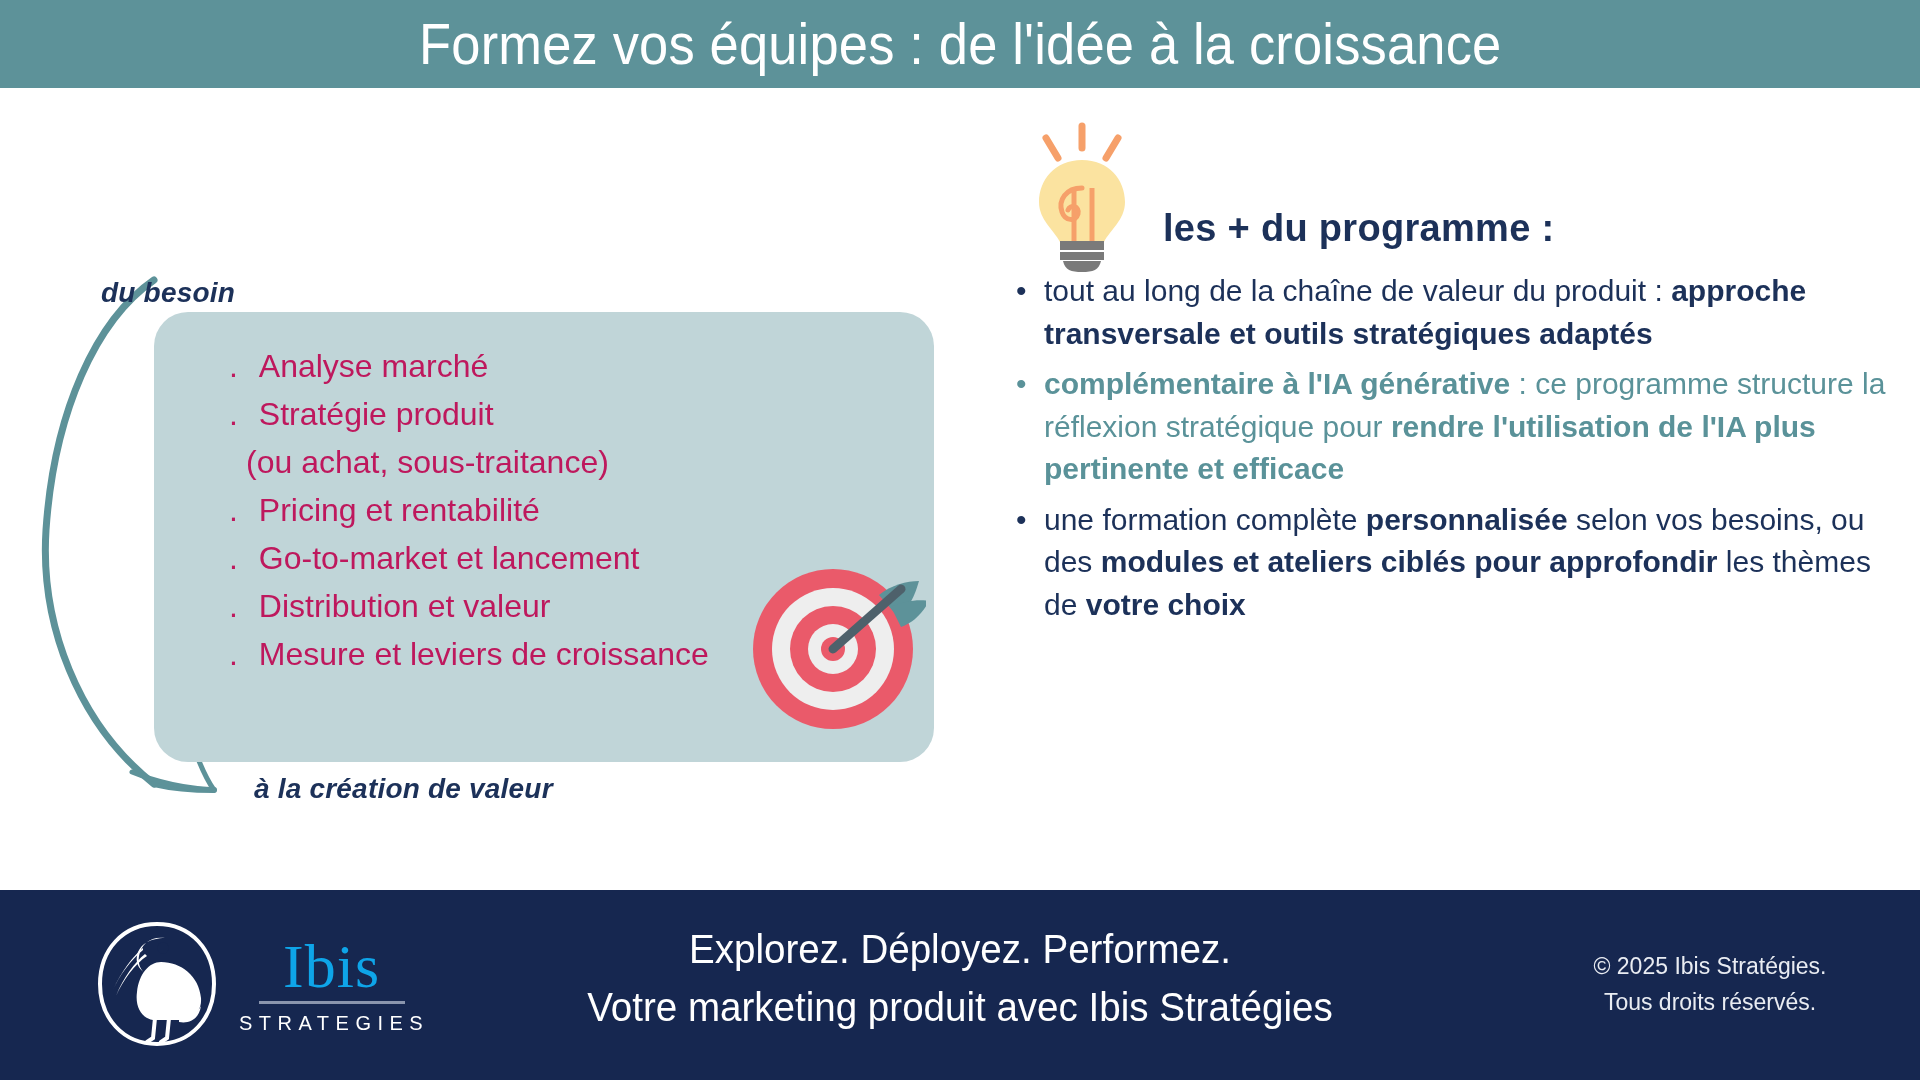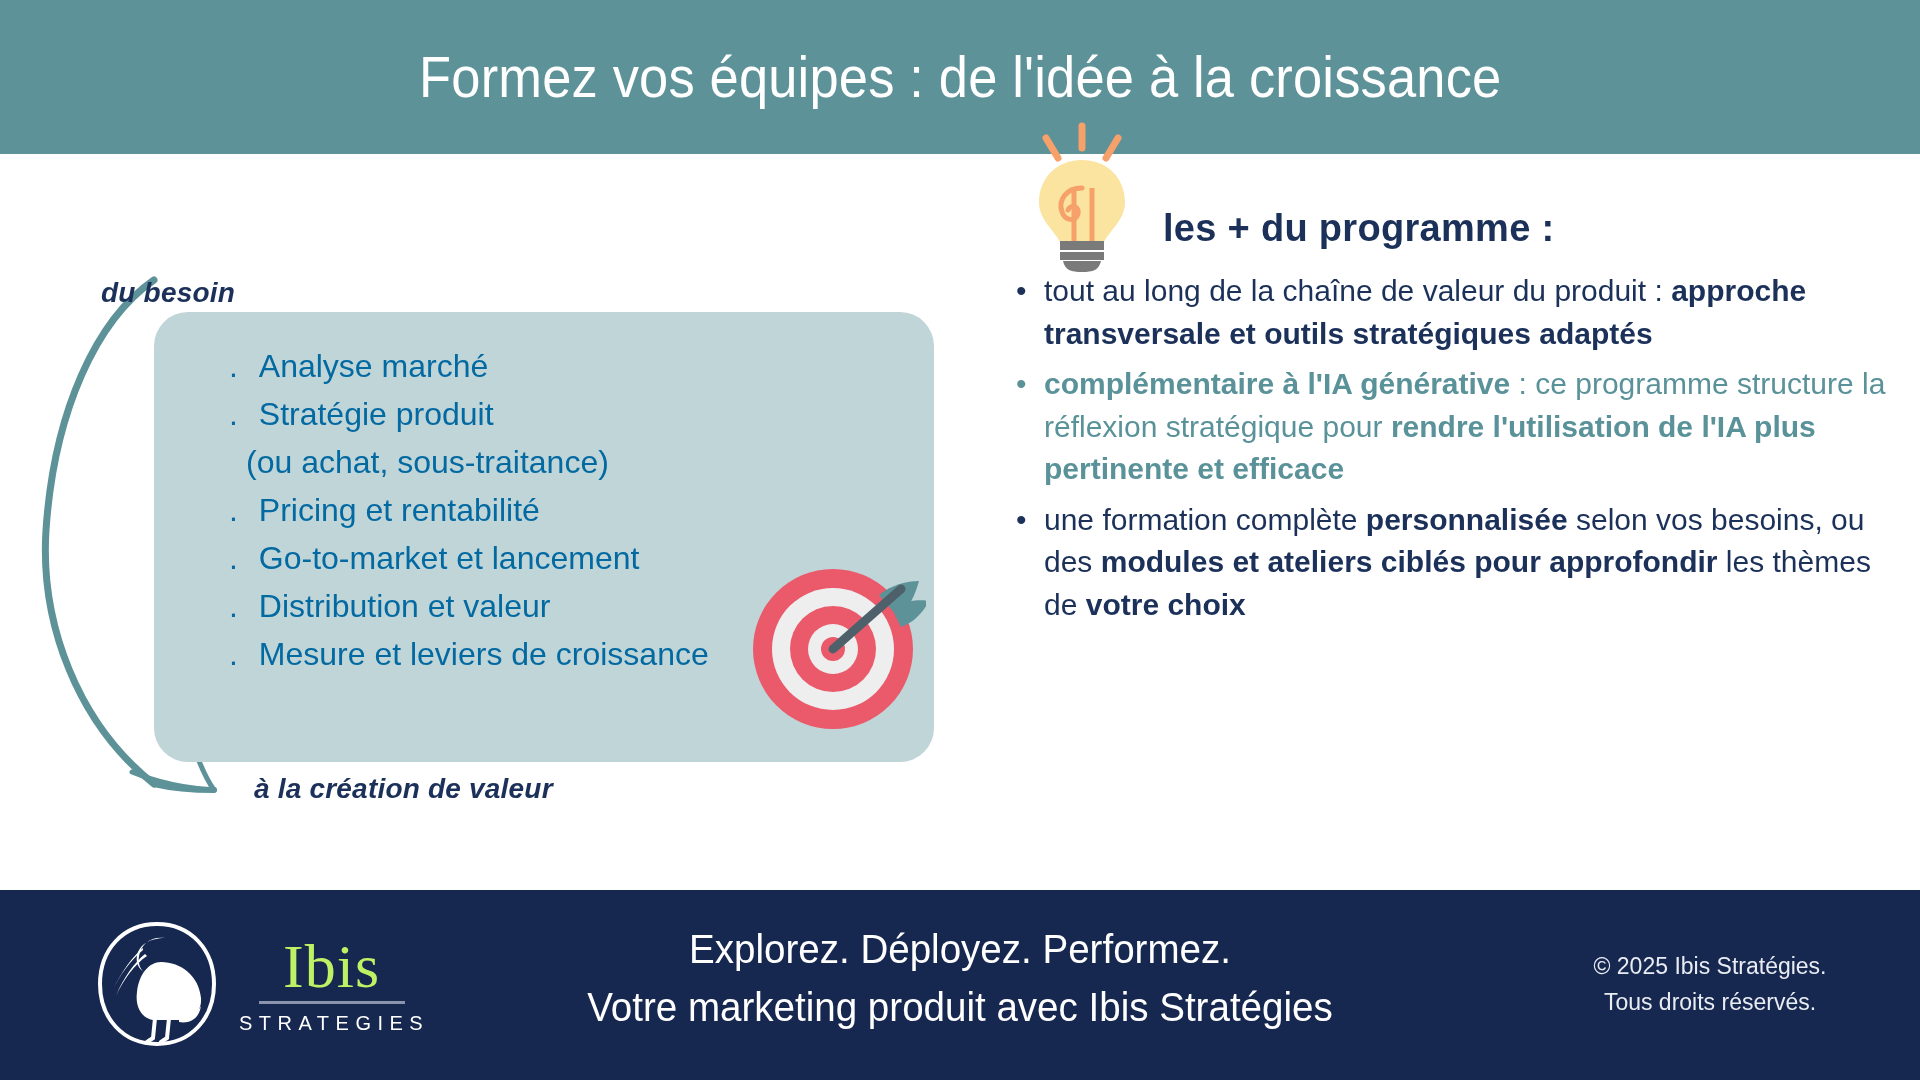--- a/index.html
+++ b/index.html
@@ -17,21 +17,21 @@
     width: 1920px;
     height: 1080px;
     background: #ffffff;
   }
 
   
   #header {
     position: absolute;
     left: 0; top: 0;
     width: 1920px;
-    height: 154px;
+    height: 88px;
     background: #5d9299;
     display: flex;
     align-items: center;
     justify-content: center;
   }
   #header-title {
     color: #ffffff;
     font-size: 57px;
     font-weight: 400;
     letter-spacing: 0.2px;
@@ -94,21 +94,21 @@
 
   #steps-list {
     position: absolute;
     left: 75px;
     top: 30px;
     width: 700px;
   }
   .step-line {
     font-size: 32px;
     line-height: 48px;
-    color: #0369a1;
+    color: #be185d;
     white-space: nowrap;
   }
   .step-line .dot { letter-spacing: 6px; }
   .step-line.cont { padding-left: 17px; }
 
   #target-icon {
     position: absolute;
     left: 745px;
     top: 437px;
     width: 175px;
@@ -179,21 +179,21 @@
     left: 95px;
     top: 28px;
     display: flex;
     align-items: center;
     gap: 14px;
   }
   #logo-mark { width: 125px; height: 132px; display:block; }
   #logo-type { display: flex; flex-direction: column; align-items: center; }
   #logo-ibis {
     font-family: "Liberation Serif", serif;
-    color: #bef264;
+    color: #0ea5e9;
     font-size: 62px;
     line-height: 66px;
     letter-spacing: 1px;
   }
   #logo-rule {
     width: 146px;
     height: 3px;
     background: #8a95ad;
     margin: 2px 0 8px 0;
   }

